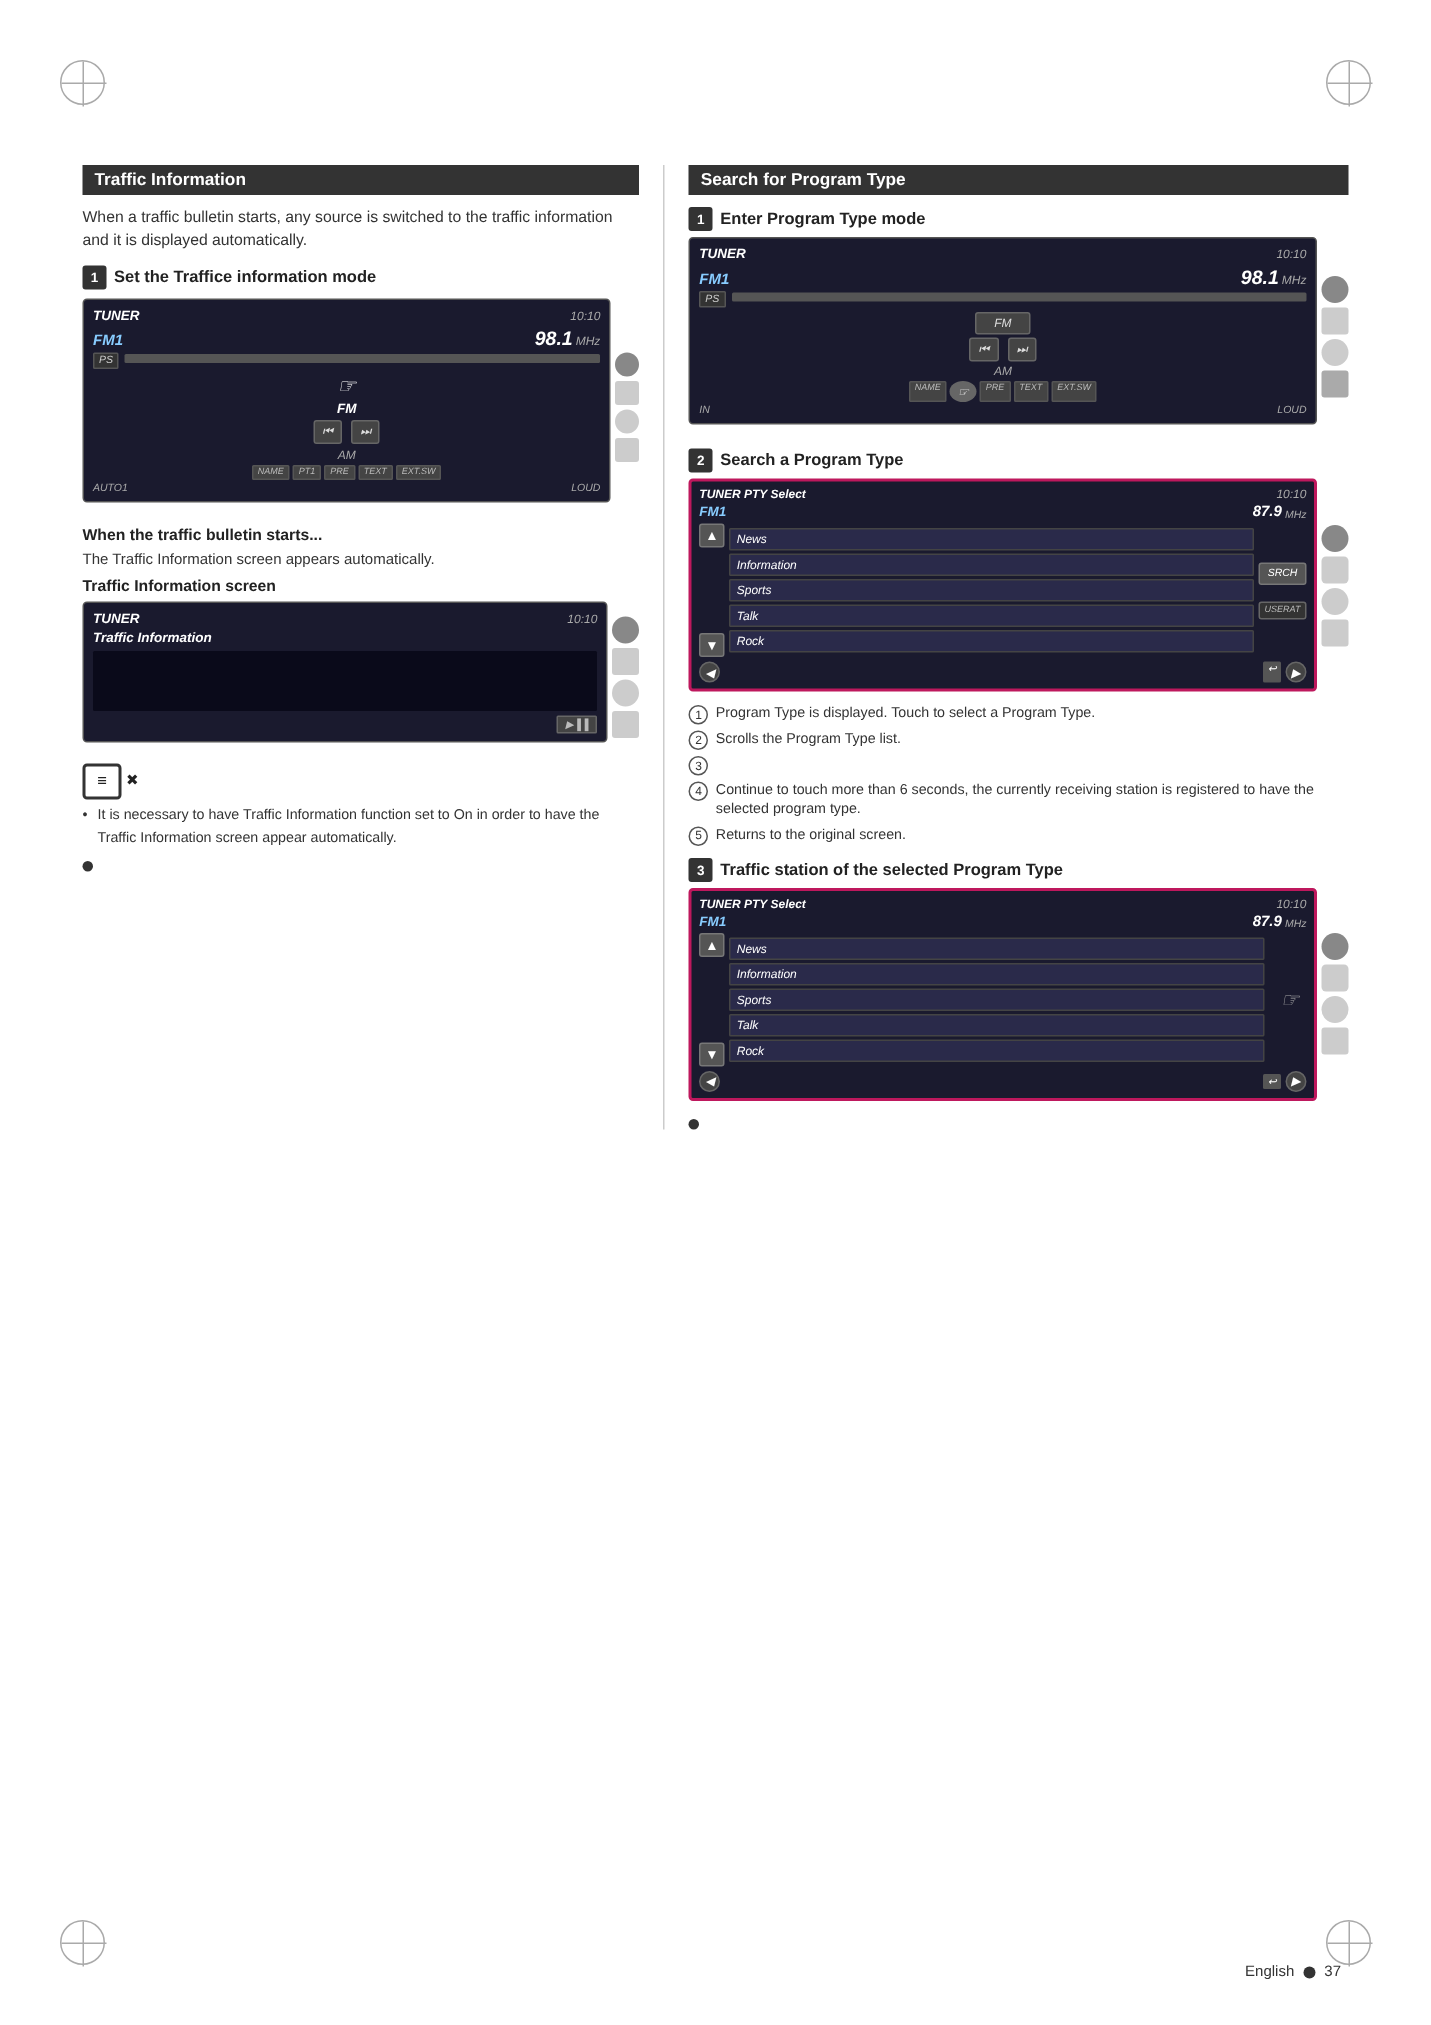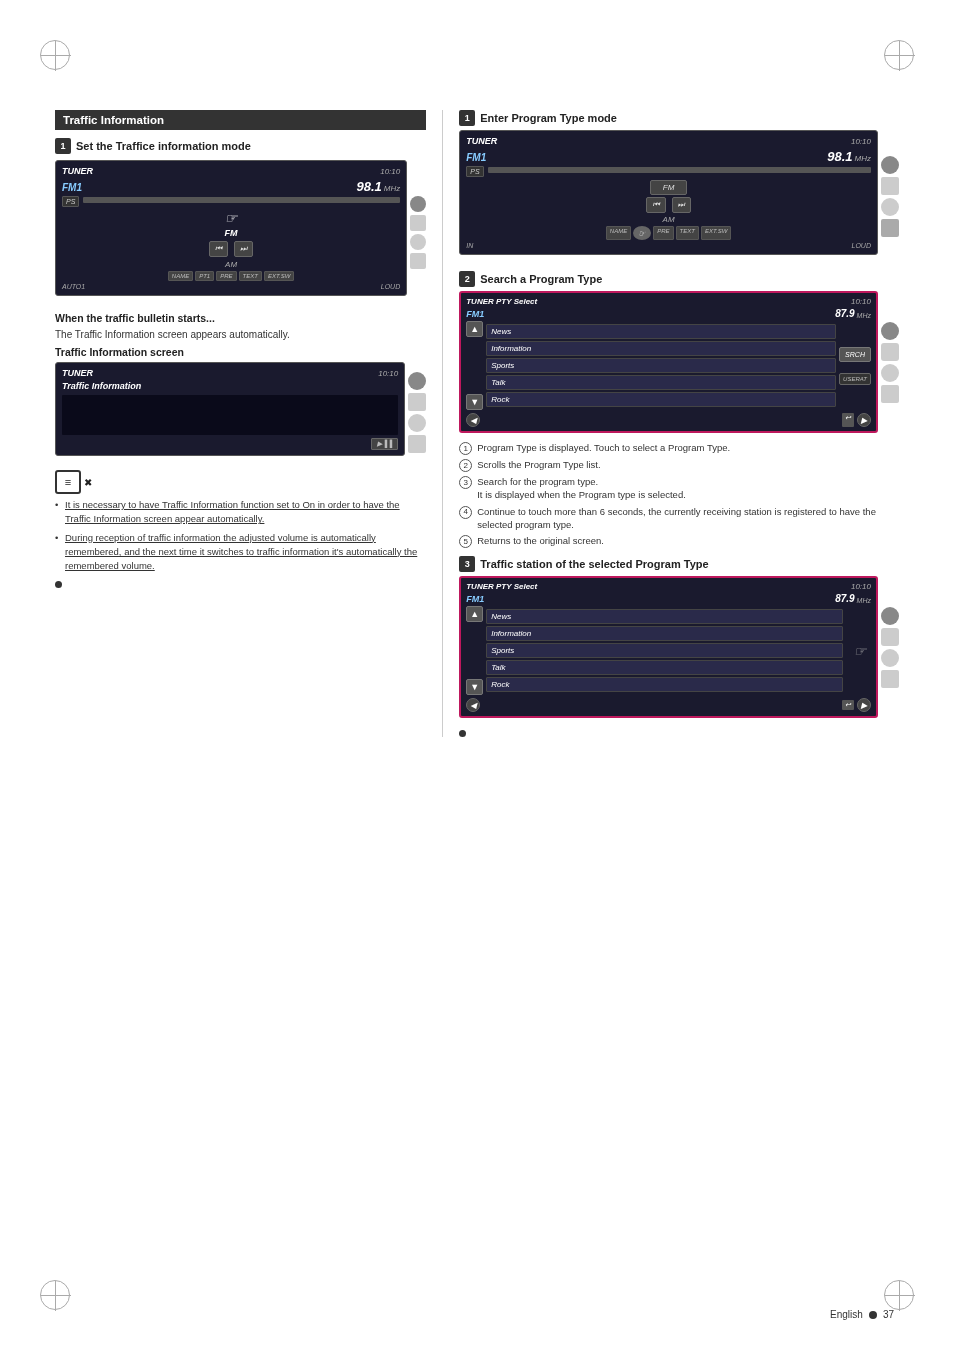--- a/index.html
+++ b/index.html
@@ -281,21 +281,20 @@
       margin-bottom: 4px;
     }
 
     
     .note-list {
       font-size: 9.5px;
       line-height: 1.5;
       color: #333;
       padding-left: 0;
       list-style: none;
-      text-decoration: underline;
     }
 
     .note-list li {
       margin-bottom: 4px;
       padding-left: 10px;
       position: relative;
     }
 
     .note-list li::before {
       content: '•';
@@ -433,20 +432,21 @@
 <div class="reg-mark reg-bl"></div>
 <div class="reg-mark reg-br"></div>
 
 <div class="page-content">
   <div class="columns">
 
     <div class="left-col">
 
       <div class="section-header">Traffic Information</div>
 
+      <p class="section-intro">When a traffic bulletin starts, any source is switched to the traffic information and it is displayed automatically.</p>
 
       <div class="step-header">
         <span class="step-num">1</span>
         <span class="step-title">Set the Traffice information mode</span>
       </div>
 
       <div class="screen-with-icons">
         <div class="screen-main">
           <div class="tuner-screen">
             <div class="tuner-header">
@@ -525,28 +525,28 @@
       </div>
 
       <div class="note-icon-wrap">
         <div style="width:26px;height:24px;border:2px solid #333;border-radius:3px;display:inline-flex;align-items:center;justify-content:center;">
           <span style="font-size:11px;line-height:1;">≡</span>
         </div>
         <span style="font-size:10px;">✖</span>
       </div>
       <ul class="note-list">
         <li>It is necessary to have Traffic Information function set to On in order to have the Traffic Information screen appear automatically.</li>
-        <li>During reception of traffic information the adjusted volume is automatically remembered, and the next time it switches to traffic information it's automatically the remembered volume.</li>
       </ul>
 
       <div style="width:7px;height:7px;background:#333;border-radius:50%;margin-top:8px;"></div>
     </div>
 
     <div class="right-col">
 
+      <div class="section-header">Search for Program Type</div>
 
 
       <div style="display:flex;align-items:center;margin-bottom:4px;">
         <span class="step-num">1</span>
         <span class="step-title">Enter Program Type mode</span>
       </div>
 
       <div class="screen-with-icons">
         <div class="screen-main">
           <div class="tuner-screen">
@@ -662,21 +662,20 @@
         <div class="annot-item">
           <span class="annot-num">1</span>
           <span class="annot-text">Program Type is displayed. Touch to select a Program Type.</span>
         </div>
         <div class="annot-item">
           <span class="annot-num">2</span>
           <span class="annot-text">Scrolls the Program Type list.</span>
         </div>
         <div class="annot-item">
           <span class="annot-num">3</span>
-          <span class="annot-text">Search for the program type.<br>It is displayed when the Program type is selected.</span>
         </div>
         <div class="annot-item">
           <span class="annot-num">4</span>
           <span class="annot-text">Continue to touch more than 6 seconds, the currently receiving station is registered to have the selected program type.</span>
         </div>
         <div class="annot-item">
           <span class="annot-num">5</span>
           <span class="annot-text">Returns to the original screen.</span>
         </div>
       </div>

